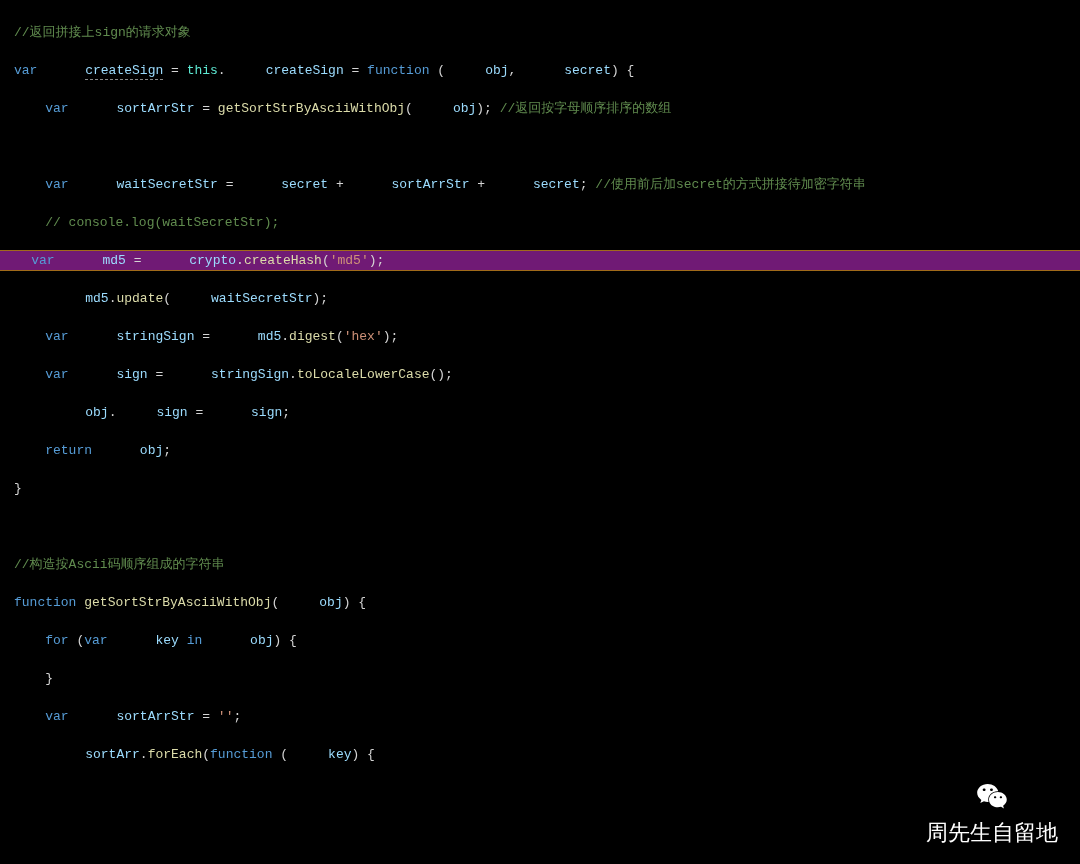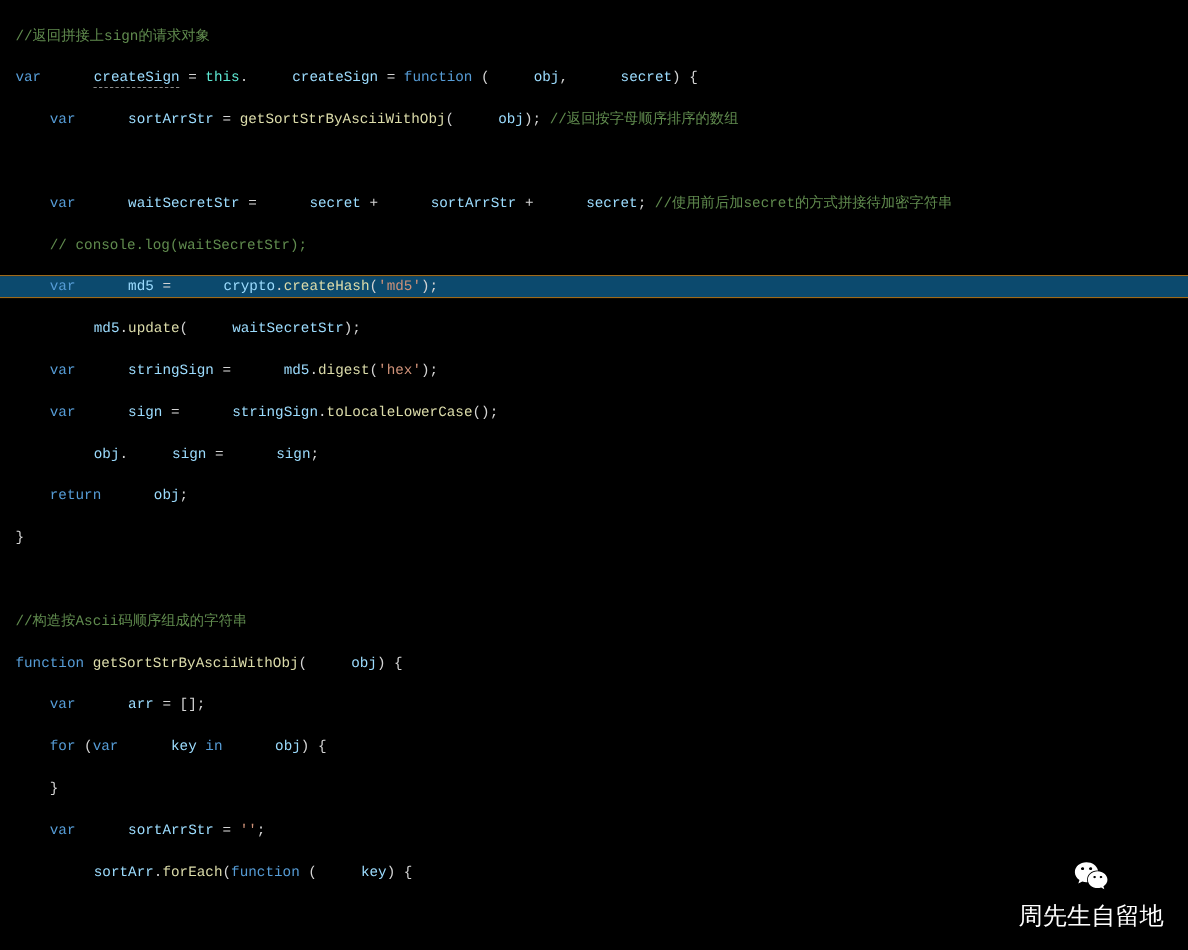--- a/index.html
+++ b/index.html
@@ -24,24 +24,24 @@
   }
   .comment { color: #608b4e; }
   .keyword { color: #569cd6; }
   .varname { color: #9cdcfe; margin-left: 40px; }
   .funcname { color: #dcdcaa; }
   .string { color: #ce9178; }
   .this { color: #5eead4; }
   .punct { color: #d4d4d4; }
   .op { color: #d4d4d4; }
   .highlight {
-    background: #0c4a6e;
+    background: #701a75;
     outline: 1px solid #a06a1a;
     margin-left: -14px;
-    padding-left: 14px;
+    padding-left: 0;
     width: calc(100% + 14px);
     box-sizing: border-box;
   }
   .decl-underline {
     border-bottom: 1px dashed #888;
     padding-bottom: 1px;
   }
   .watermark {
     position: absolute;
     right: 22px;
@@ -74,21 +74,20 @@
 <div class="line highlight">    <span class="keyword">var</span> <span class="varname">md5</span><span class="op"> = </span><span class="varname">crypto</span><span class="punct">.</span><span class="funcname">createHash</span><span class="punct">(</span><span class="string">'md5'</span><span class="punct">);</span></div>
 <div class="line">    <span class="varname">md5</span><span class="punct">.</span><span class="funcname">update</span><span class="punct">(</span><span class="varname">waitSecretStr</span><span class="punct">);</span></div>
 <div class="line">    <span class="keyword">var</span> <span class="varname">stringSign</span><span class="op"> = </span><span class="varname">md5</span><span class="punct">.</span><span class="funcname">digest</span><span class="punct">(</span><span class="string">'hex'</span><span class="punct">);</span></div>
 <div class="line">    <span class="keyword">var</span> <span class="varname">sign</span><span class="op"> = </span><span class="varname">stringSign</span><span class="punct">.</span><span class="funcname">toLocaleLowerCase</span><span class="punct">();</span></div>
 <div class="line">    <span class="varname">obj</span><span class="punct">.</span><span class="varname">sign</span><span class="op"> = </span><span class="varname">sign</span><span class="punct">;</span></div>
 <div class="line">    <span class="keyword">return</span> <span class="varname">obj</span><span class="punct">;</span></div>
 <div class="line"><span class="punct">}</span></div>
 <div class="line"></div>
 <div class="line"><span class="comment">//构造按Ascii码顺序组成的字符串</span></div>
 <div class="line"><span class="keyword">function</span> <span class="funcname">getSortStrByAsciiWithObj</span><span class="punct">(</span><span class="varname">obj</span><span class="punct">) {</span></div>
-<div class="line">    <span class="keyword">var</span> <span class="varname">arr</span><span class="op"> = </span><span class="punct">[]</span><span class="punct">;</span></div>
 <div class="line">    <span class="keyword">for</span> <span class="punct">(</span><span class="keyword">var</span> <span class="varname">key</span> <span class="keyword">in</span> <span class="varname">obj</span><span class="punct">) {</span></div>
 <div class="line">    <span class="punct">}</span></div>
 <div class="line">    <span class="keyword">var</span> <span class="varname">sortArrStr</span><span class="op"> = </span><span class="string">''</span><span class="punct">;</span></div>
 <div class="line">    <span class="varname">sortArr</span><span class="punct">.</span><span class="funcname">forEach</span><span class="punct">(</span><span class="keyword">function</span> <span class="punct">(</span><span class="varname">key</span><span class="punct">) {</span></div>
 
 
 
 
 
 

